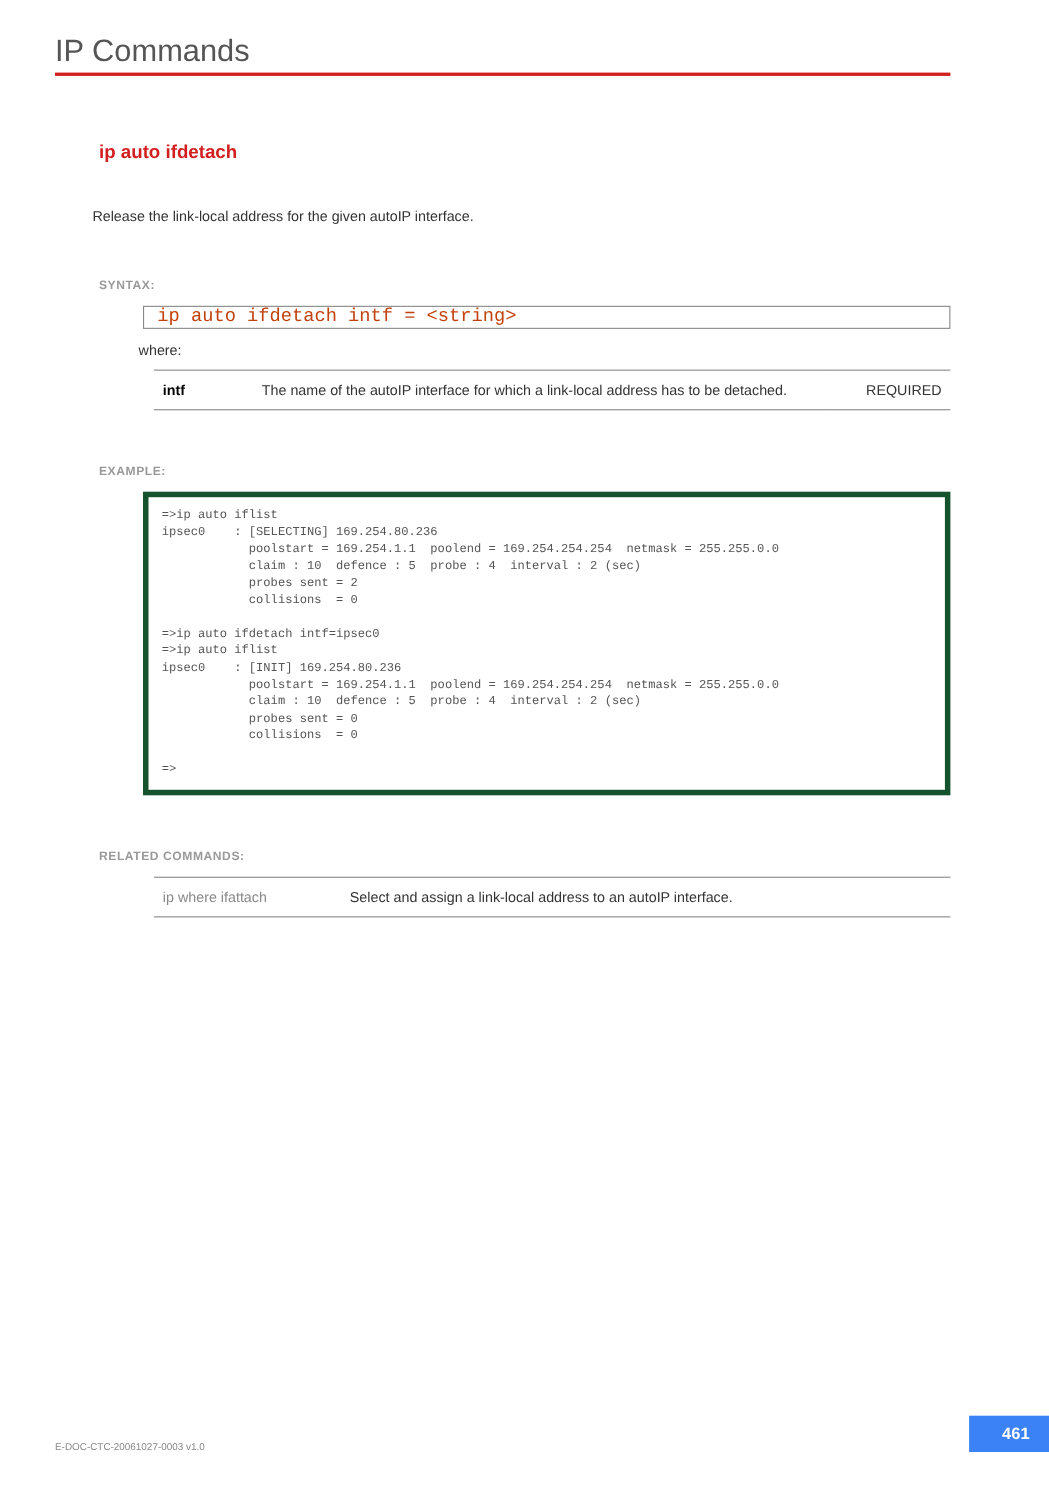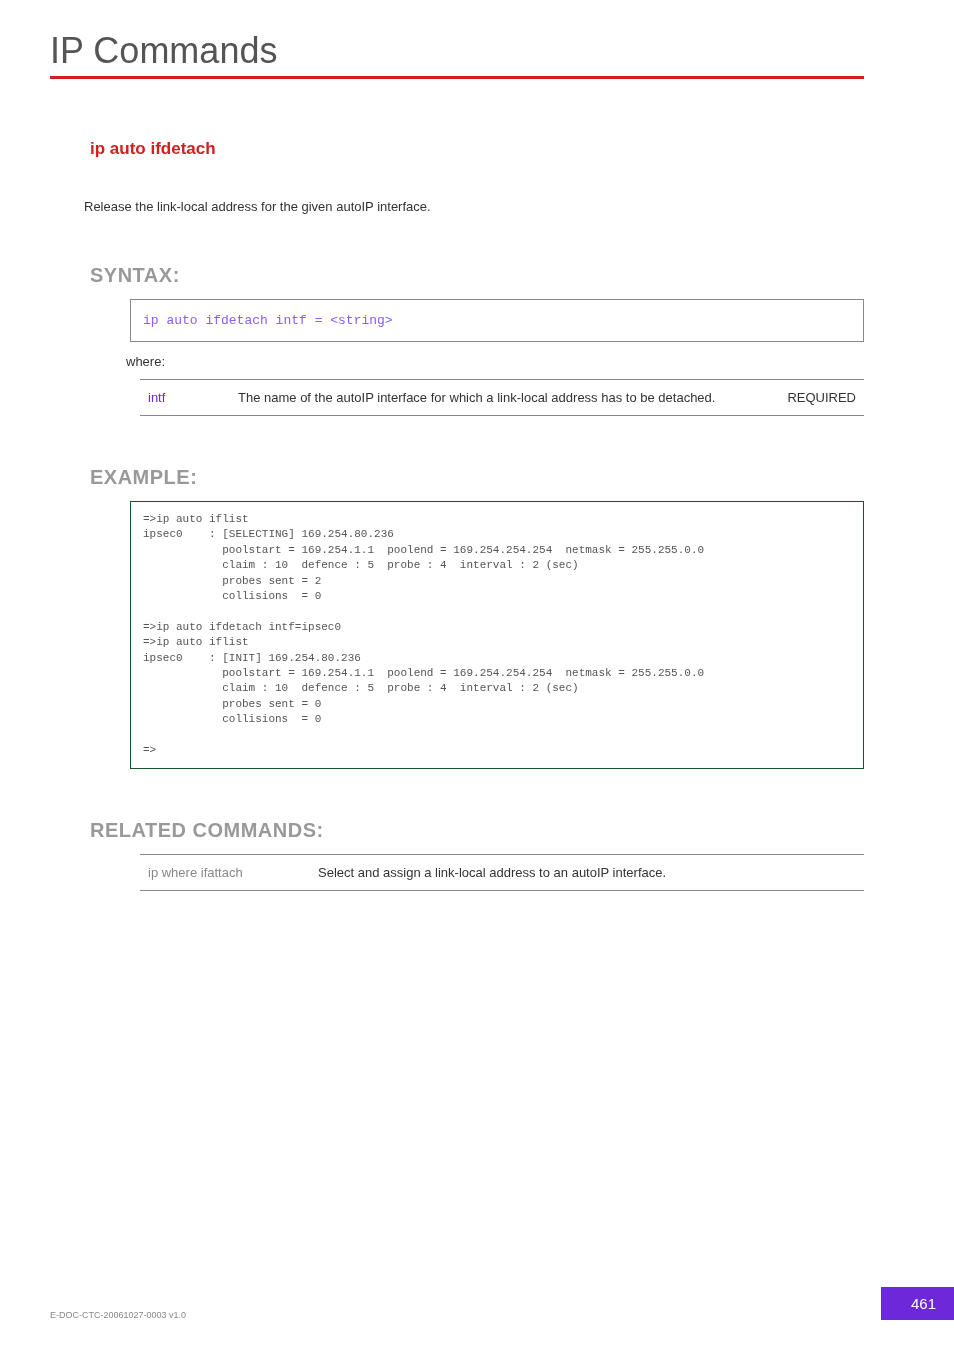--- a/index.html
+++ b/index.html
@@ -9,21 +9,21 @@
     }
     body {
       font-family: Arial, Helvetica, sans-serif;
       background: #fff;
       width: 954px;
       height: 1350px;
       position: relative;
       padding: 30px 90px 30px 50px;
     }
     .page-title {
-      font-size: 36px;
+      font-size: 28px;
       font-weight: normal;
       color: #555;
       font-family: "Arial Narrow", Arial, sans-serif;
       margin-bottom: 4px;
     }
     .title-rule {
       height: 3px;
       background: #d21e1e;
       margin-bottom: 60px;
     }
@@ -35,34 +35,34 @@
       margin-left: 40px;
       margin-bottom: 40px;
     }
     .description {
       font-size: 13px;
       color: #333;
       margin-left: 34px;
       margin-bottom: 50px;
     }
     .section-header {
-      font-size: 20px;
+      font-size: 11px;
       font-weight: bold;
       color: #999;
       font-family: "Arial Narrow", Arial, sans-serif;
       letter-spacing: 0.5px;
       margin-left: 40px;
       margin-bottom: 12px;
     }
     .syntax-box {
       border: 1px solid #888;
-      padding: 13px 12px;
+      padding: 0 12px;
       font-family: "Courier New", monospace;
-      font-size: 13px;
-      color: #8b5cf6;
+      font-size: 17px;
+      color: #c2410c;
       margin-left: 80px;
       margin-right: 0;
       margin-bottom: 12px;
     }
     .where-label {
       font-size: 13px;
       color: #333;
       margin-left: 76px;
       margin-bottom: 10px;
     }
@@ -75,32 +75,33 @@
     }
     .param-table td {
       border-top: 1px solid #888;
       border-bottom: 1px solid #888;
       padding: 10px 8px;
       font-size: 13px;
       vertical-align: top;
     }
     .param-name {
       width: 90px;
-      color: #6d28d9;
+      color: #000000;
+      font-weight: bold;
     }
     .param-desc {
       color: #333;
     }
     .param-req {
       width: 110px;
       text-align: right;
       color: #333;
     }
     .example-box {
-      border: 1px solid #14532d;
+      border: 5px solid #14532d;
       padding: 10px 12px;
       font-family: "Courier New", monospace;
       font-size: 11px;
       color: #555;
       margin-left: 80px;
       margin-right: 0;
       white-space: pre;
       line-height: 1.4;
       margin-bottom: 50px;
     }
@@ -129,23 +130,23 @@
       right: 0;
       display: flex;
       justify-content: space-between;
       align-items: flex-end;
     }
     .footer-doc {
       font-size: 9px;
       color: #888;
     }
     .footer-page {
-      background: #6d28d9;
+      background: #3b82f6;
       color: #fff;
-      font-weight: normal;
+      font-weight: bold;
       font-size: 15px;
       padding: 8px 18px 8px 30px;
     }
   </style>
 </head>
 <body>
 
 <h1 class="page-title">IP Commands</h1>
 <div class="title-rule"></div>
 

